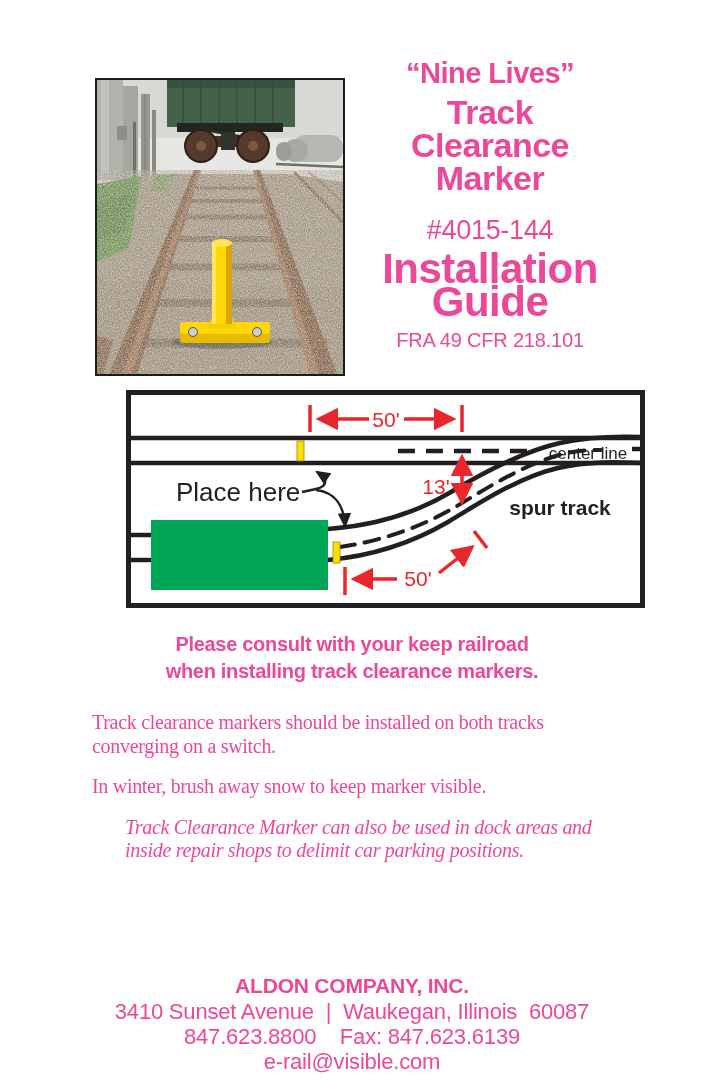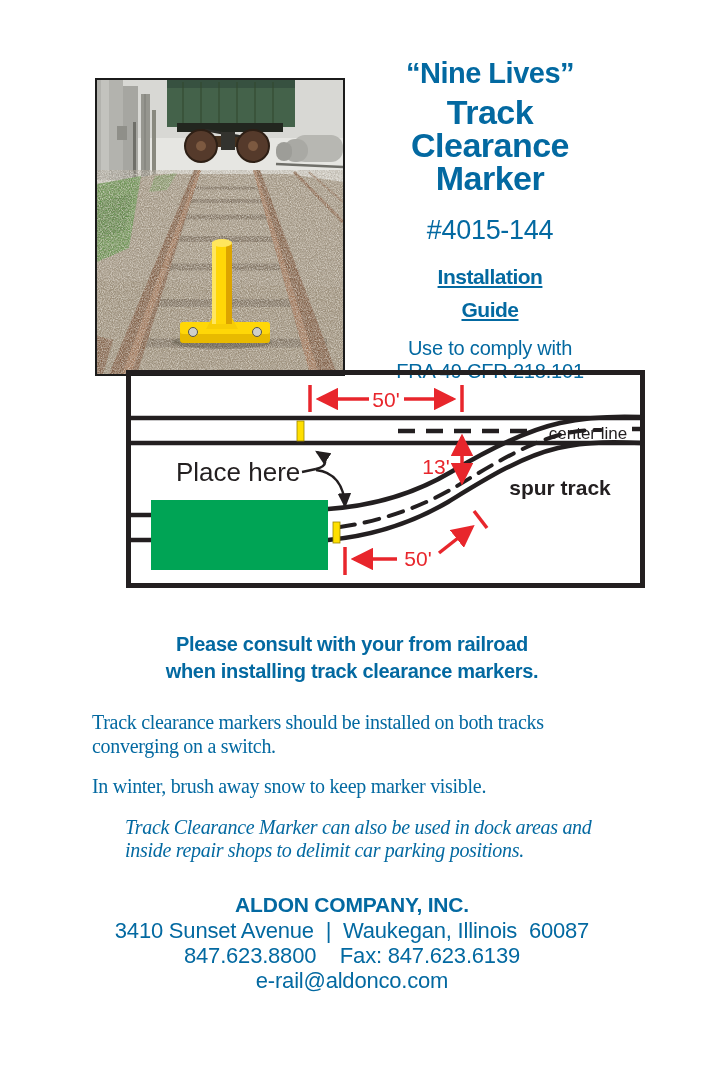--- a/index.html
+++ b/index.html
@@ -1,48 +1,48 @@
 <!DOCTYPE html>
 <html><head>
 <meta charset="utf-8">
 <title>Track Clearance Marker Installation Guide</title>
 <style>
   html,body{margin:0;padding:0;background:#ffffff;}
   .page{position:relative;width:704px;height:1088px;background:#ffffff;overflow:hidden;
-        font-family:"Liberation Sans",sans-serif;color:#0369a1;}
+        font-family:"Liberation Sans",sans-serif;color:#ec4899;}
 
   
   .photo-frame{position:absolute;left:95px;top:78px;width:250px;height:298px;
                border:2px solid #1b1b1b;box-sizing:border-box;background:#cfcfca;}
 
   
   .title-block{position:absolute;left:347px;top:58px;width:286px;text-align:center;}
   .t-quote{font-size:29px;font-weight:bold;line-height:30px;letter-spacing:-0.5px;}
   .t-main{font-size:34px;font-weight:bold;line-height:33px;letter-spacing:-0.5px;margin-top:8px;}
   .t-part{font-size:27px;line-height:28px;margin-top:21px;letter-spacing:-0.3px;}
-  .t-inst{font-size:21px;font-weight:bold;line-height:33px;letter-spacing:-0.5px;margin-top:16px;text-decoration:underline;}
+  .t-inst{font-size:42px;font-weight:bold;line-height:33px;letter-spacing:-0.5px;margin-top:8px;}
   .t-comp{font-size:20px;line-height:23px;margin-top:11px;letter-spacing:-0.2px;}
 
   
-  .diagram{position:absolute;left:93px;top:370px;width:519px;height:218px;padding-left:33px;}
+  .diagram{position:absolute;left:93px;top:390px;width:519px;height:218px;padding-left:33px;}
   .kl{stroke:#231f20;}
   .rl{stroke:#e8262c;}
   .dg-text{font-family:"Liberation Sans",sans-serif;fill:#231f20;}
   .dg-red{font-family:"Liberation Sans",sans-serif;}
 
   
   .notice{position:absolute;left:0;top:631px;width:704px;text-align:center;
           font-weight:bold;font-size:20px;line-height:27px;letter-spacing:-0.3px;}
   .body-text{position:absolute;left:92px;top:699px;width:532px;
              font-size:20px;line-height:23.5px;letter-spacing:-0.3px;}
   .body-text p{margin:12px 0 17px 0;font-family:Liberation Serif, serif;}
   .note-italic{font-style:italic;padding-left:33px;margin-top:1px;}
 
   
-  .footer{position:absolute;left:0;top:891px;width:704px;text-align:center;letter-spacing:-0.2px;}
+  .footer{position:absolute;left:0;top:972px;width:704px;text-align:center;letter-spacing:-0.2px;}
   .f-company{font-size:21px;font-weight:bold;line-height:27px;}
   .f-line{font-size:22px;line-height:25px;white-space:pre;}
 </style>
 </head>
 <body>
 
 <div class="page">
 
   <div class="photo-frame" role="img" aria-label="Yellow Nine Lives track clearance marker bolted to a crosstie between rails, with a green rail car and tank cars in the background">
     <svg width="246" height="294" viewBox="0 0 246 294">
@@ -160,21 +160,20 @@
       <div>Track</div>
       <div>Clearance</div>
       <div>Marker</div>
     </div>
     <div class="t-part">#4015-144</div>
     <div class="t-inst">
       <div>Installation</div>
       <div>Guide</div>
     </div>
     <div class="t-comp">
-      <div>Use to comply with</div>
       <div>FRA 49 CFR 218.101</div>
     </div>
   </div>
 
   <div class="diagram">
     <svg width="519" height="218" viewBox="0 0 519 218">
       <defs>
         <marker id="ra" viewBox="0 0 10 10" refX="8.5" refY="5" markerWidth="6.5" markerHeight="6.5" orient="auto-start-reverse">
           <path d="M0 0 L10 5 L0 10 Z" fill="#e8262c"></path>
         </marker>
@@ -235,36 +234,36 @@
         <path d="M190 99 C202 96 202 89 191 82" fill="none" class="kl" stroke-width="2.5" marker-end="url(#ba)"></path>
         <path d="M190 100 C209 102 218 116 219 136" fill="none" class="kl" stroke-width="2.5" marker-end="url(#ba)"></path>
       </g>
 
       <text x="462" y="69" text-anchor="middle" font-size="17" class="dg-text">center line</text>
       <text x="434" y="125" text-anchor="middle" font-size="21" font-weight="bold" class="dg-text">spur track</text>
     </svg>
   </div>
 
   <div class="notice">
-    <div>Please consult with your from railroad</div>
+    <div>Please consult with your keep railroad</div>
     <div>when installing track clearance markers.</div>
   </div>
 
   <div class="body-text">
     <p>
       <span>Track clearance markers should be installed on both tracks</span><br>
       <span>converging on a switch.</span>
     </p>
     <p>In winter, brush away snow to keep marker visible.</p>
     <p class="note-italic">
       <span>Track Clearance Marker can also be used in dock areas and</span><br>
       <span>inside repair shops to delimit car parking positions.</span>
     </p>
   </div>
 
   <div class="footer">
     <div class="f-company">ALDON COMPANY, INC.</div>
     <div class="f-line">3410 Sunset Avenue  |  Waukegan, Illinois  60087</div>
     <div class="f-line">847.623.8800    Fax: 847.623.6139</div>
-    <div class="f-line">e-rail@aldonco.com</div>
+    <div class="f-line">e-rail@visible.com</div>
   </div>
 
 </div>
 
 </body></html>

